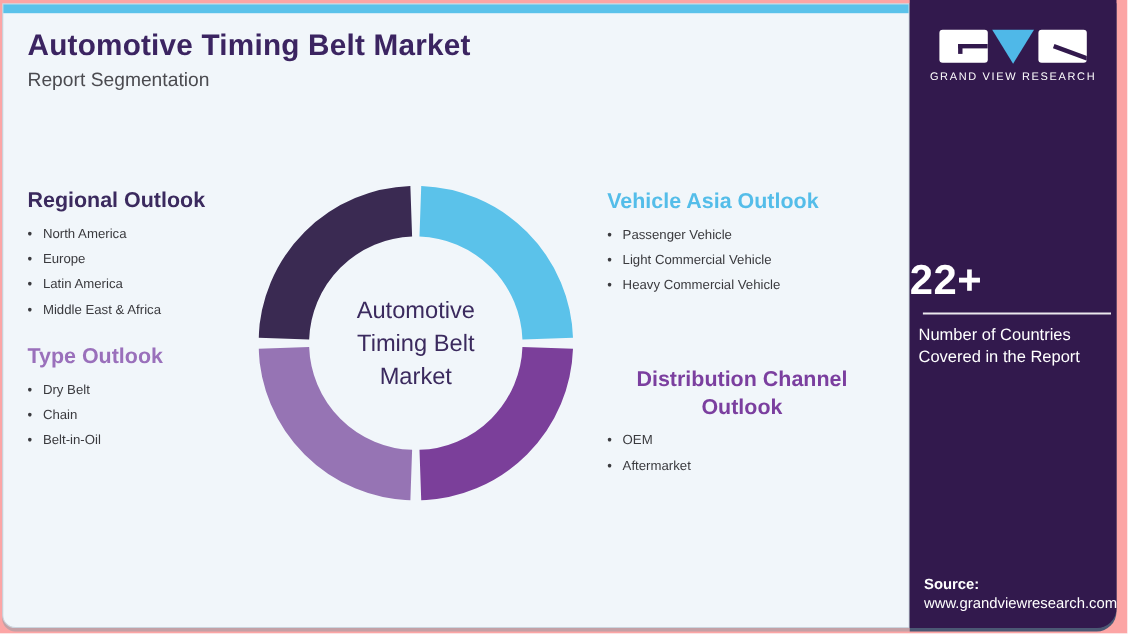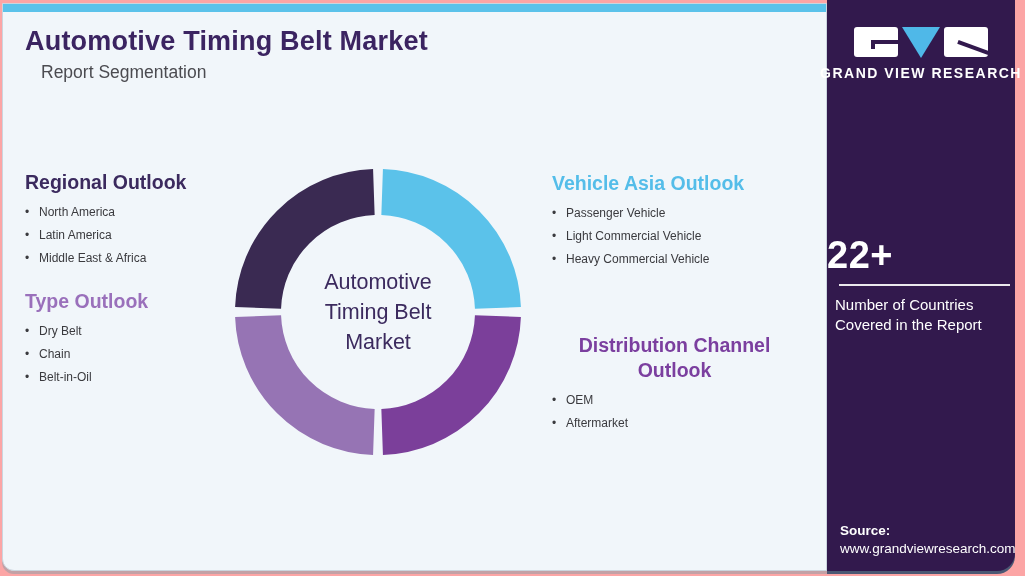--- a/index.html
+++ b/index.html
@@ -7,21 +7,21 @@
   #stage{position:relative;width:1025px;height:576px;overflow:hidden;background:#fca5a5;}
 
   
   .card{position:absolute;left:2px;top:3px;width:823px;height:566px;background:#F1F6FA;
         border:1px solid #CBD5DE;border-radius:0 0 0 12px;
         box-shadow:0 3px 0 rgba(148,158,168,.55);}
   .topbar{height:8px;background:#5BC2EA;}
 
   .header{position:absolute;left:22px;top:22px;}
   .title{font-size:27px;font-weight:800;color:#3B2461;letter-spacing:.2px;}
-  .subtitle{font-size:17.5px;color:#4B4B50;margin-top:5px;margin-left:16px;}
+  .subtitle{font-size:17.5px;color:#4B4B50;margin-top:5px;}
 
   
   .col{position:absolute;}
   .col-left{left:22px;top:166px;width:215px;}
   .col-right{left:549px;top:167px;width:245px;}
   .sec-heading{font-size:19.5px;font-weight:700;line-height:25px;margin:0 0 6px 0;}
   .sec-list{list-style:none;margin:0;padding:0;}
   .sec-list li{position:relative;padding-left:14px;font-size:12px;line-height:23px;color:#3A3A3E;}
   .sec-list li::before{content:"\2022";position:absolute;left:0;color:#3A3A3E;}
   .sec-type{margin-top:19px;}
@@ -38,21 +38,21 @@
          border-radius:0 0 18px 0;box-shadow:0 3px 0 rgba(43,74,107,.85);}
   .logo{position:absolute;left:0;right:0;top:27px;display:flex;flex-direction:column;align-items:center;}
   .logo-row{display:flex;align-items:flex-start;gap:4px;}
   .logo-block{position:relative;width:44px;height:30px;background:#ffffff;border-radius:3px;overflow:hidden;}
   .g-bar{position:absolute;left:17px;right:0;top:13px;height:4px;background:#32194D;}
   .g-stub{position:absolute;left:17px;top:13px;width:4px;height:9px;background:#32194D;}
   .r-diag{position:absolute;left:14px;top:13px;width:38px;height:3.5px;background:#32194D;
           transform:rotate(20deg);transform-origin:left center;}
   .v-tri{width:0;height:0;border-left:19px solid transparent;border-right:19px solid transparent;
          border-top:31px solid #4FB8E8;}
-  .brand-text{margin-top:7px;color:#ffffff;font-size:14px;font-weight:700;letter-spacing:1.5px;white-space:nowrap;}
+  .brand-text{margin-top:7px;color:#ffffff;font-size:10px;font-weight:400;letter-spacing:1.5px;white-space:nowrap;}
 
   .stat{position:absolute;left:0;right:0;top:234px;text-align:left;color:#ffffff;}
   .stat-value{font-size:38px;font-weight:800;letter-spacing:.5px;}
   .stat-divider{border:0;border-top:2px solid rgba(255,255,255,.9);margin:7px 5px 0 12px;}
   .stat-label{margin:9px 8px 0 8px;font-size:15px;line-height:19.5px;}
 
   .source{position:absolute;left:13px;bottom:15px;color:#ffffff;}
   .source-label{font-size:13.5px;font-weight:700;}
   .source-url{font-size:13.5px;margin-top:3px;}
 </style>
@@ -67,20 +67,21 @@
     <div class="header">
       <div class="title">Automotive Timing Belt Market</div>
       <div class="subtitle">Report Segmentation</div>
     </div>
 
     <div class="col col-left">
       <div class="sec">
         <h3 class="sec-heading" style="color: rgb(59, 42, 94);">Regional Outlook</h3>
         <ul class="sec-list">
           <li>North America</li>
+          <li>Europe</li>
           <li>Latin America</li>
           <li>Middle East &amp; Africa</li>
         </ul>
       </div>
       <div class="sec sec-type">
         <h3 class="sec-heading" style="color: rgb(154, 112, 187);">Type Outlook</h3>
         <ul class="sec-list">
           <li>Dry Belt</li>
           <li>Chain</li>
           <li>Belt-in-Oil</li>

